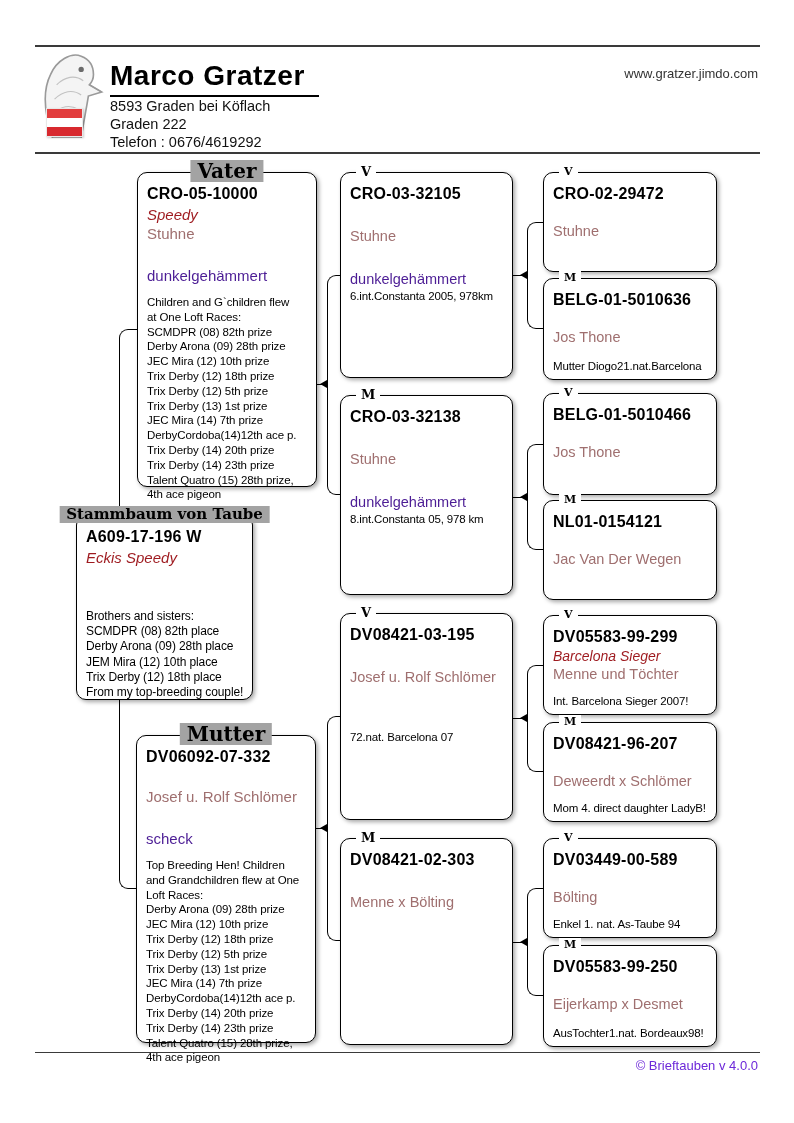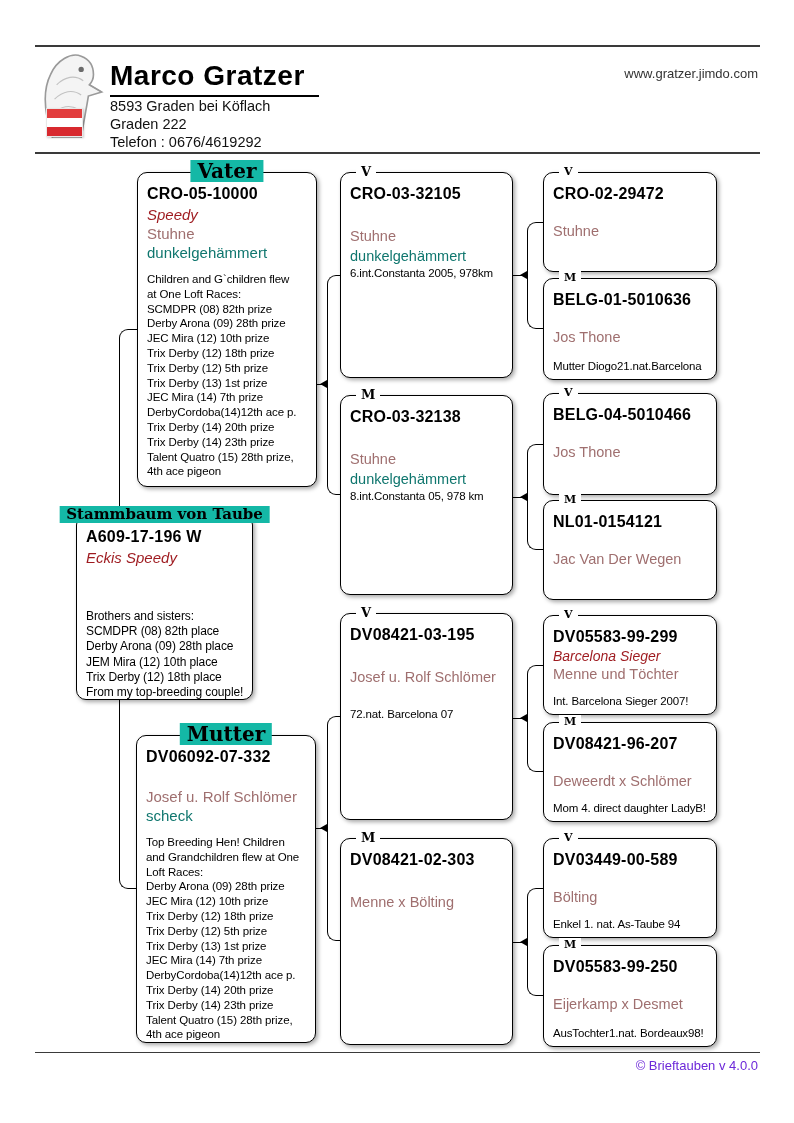--- a/index.html
+++ b/index.html
@@ -15,32 +15,32 @@
   .addr { position:absolute; left:110px; font-size:14.5px; color:#111; }
 
   #logo { position:absolute; left:40px; top:50px; }
   #flag { position:absolute; left:46px; top:108px; width:37px; height:29px; border:1px solid #e8e8e8;
           box-shadow:1px 1px 2px rgba(0,0,0,.2); }
   #flag .stripe { height:33.33%; }
 
   
   .pbox { position:absolute; background:#fff; border:1.5px solid #000; border-radius:10px;
           box-shadow:2px 2px 4px rgba(0,0,0,.35); z-index:2; padding:10px 8px 5px 9px; }
-  .ghead { position:absolute; top:-13px; left:50%; transform:translateX(-50%); background:#14b8a6;
+  .ghead { position:absolute; top:-13px; left:50%; transform:translateX(-50%); background:#a3a3a3;
            padding:0 7px; font-family:"DejaVu Serif", serif; font-weight:bold; font-size:20px;
            line-height:22px; white-space:nowrap; }
   .ghead.small { font-size:15px; line-height:17px; top:-10px; }
   .sexlabel { position:absolute; top:-9px; left:15px; background:#fff; padding:0 5px;
               font-family:"DejaVu Serif", serif; font-weight:bold; font-size:13px; line-height:15px; }
   .g3 .sexlabel { font-size:11px; line-height:13px; top:-8px; }
 
   .ring { font-size:16px; font-weight:bold; line-height:22px; letter-spacing:0.2px; white-space:nowrap; }
   .name { font-size:15px; font-style:italic; color:#9e1a1f; line-height:19px; min-height:19px; }
   .breeder { font-size:15px; color:#9f6f6f; line-height:19px; min-height:19px; white-space:nowrap; }
-  .colorword { font-size:15px; color:#0f766e; line-height:20px; min-height:20px; }
+  .colorword { font-size:15px; color:#4c1d95; line-height:20px; min-height:20px;margin-top:23px; }
   .results { font-size:11.5px; line-height:14.8px; letter-spacing:-0.1px; white-space:pre-line; margin-top:9px; }
   .result1 { font-size:11.5px; line-height:15px; letter-spacing:-0.15px; white-space:nowrap; }
 
   .g2 .name { min-height:22px; }
   .g2 .breeder, .g2 .colorword { font-size:14.5px; }
   .g3 { display:flex; flex-direction:column; }
   .g3 .name { font-size:14px; line-height:17px; min-height:17px; }
   .g3 .breeder { font-size:14.5px; line-height:18px; margin-top:0; }
   .g3 .spacer { flex:1; }
   .subject .results { margin-top:42px; font-size:12px; line-height:15.2px; }
@@ -213,21 +213,21 @@
     <span class="sexlabel">M</span>
     <div class="ring">BELG-01-5010636</div>
     <div class="name"></div>
     <div class="breeder">Jos Thone</div>
     <div class="spacer"></div>
     <div class="result1">Mutter Diogo21.nat.Barcelona</div>
   </div>
 
   <div class="pbox g3" style="left:543px;top:393px;width:174px;height:102px">
     <span class="sexlabel">V</span>
-    <div class="ring">BELG-04-5010466</div>
+    <div class="ring">BELG-01-5010466</div>
     <div class="name"></div>
     <div class="breeder">Jos Thone</div>
     <div class="spacer"></div>
     <div class="result1"></div>
   </div>
 
   <div class="pbox g3" style="left:543px;top:500px;width:174px;height:100px">
     <span class="sexlabel">M</span>
     <div class="ring">NL01-0154121</div>
     <div class="name"></div>

